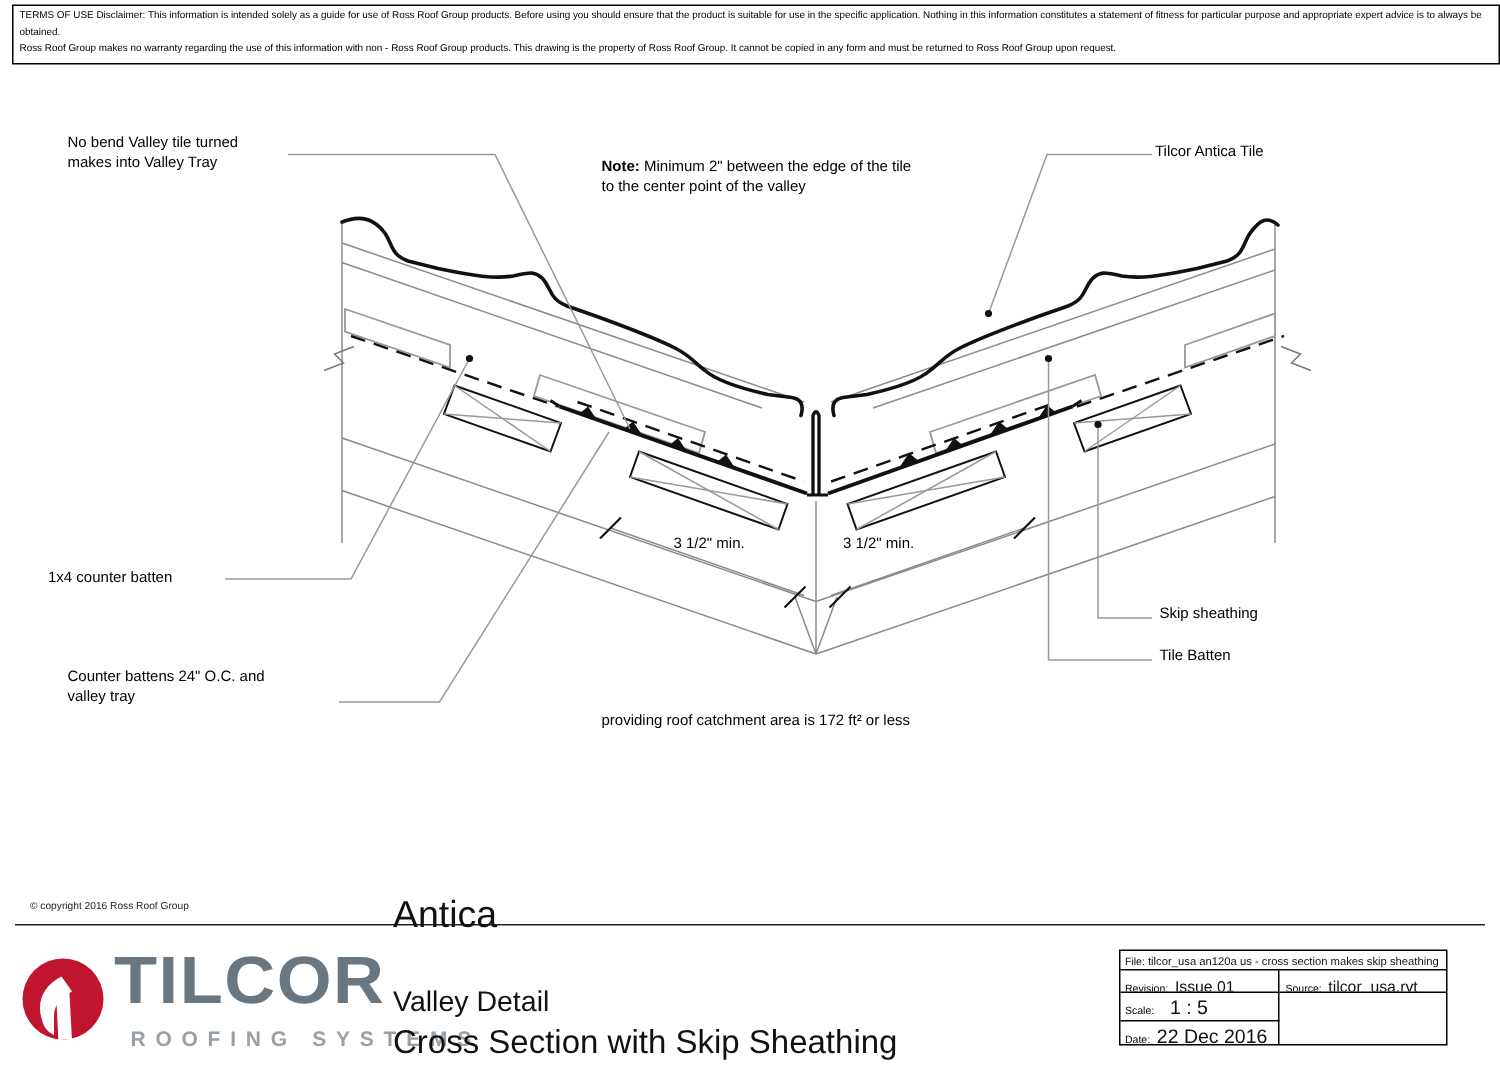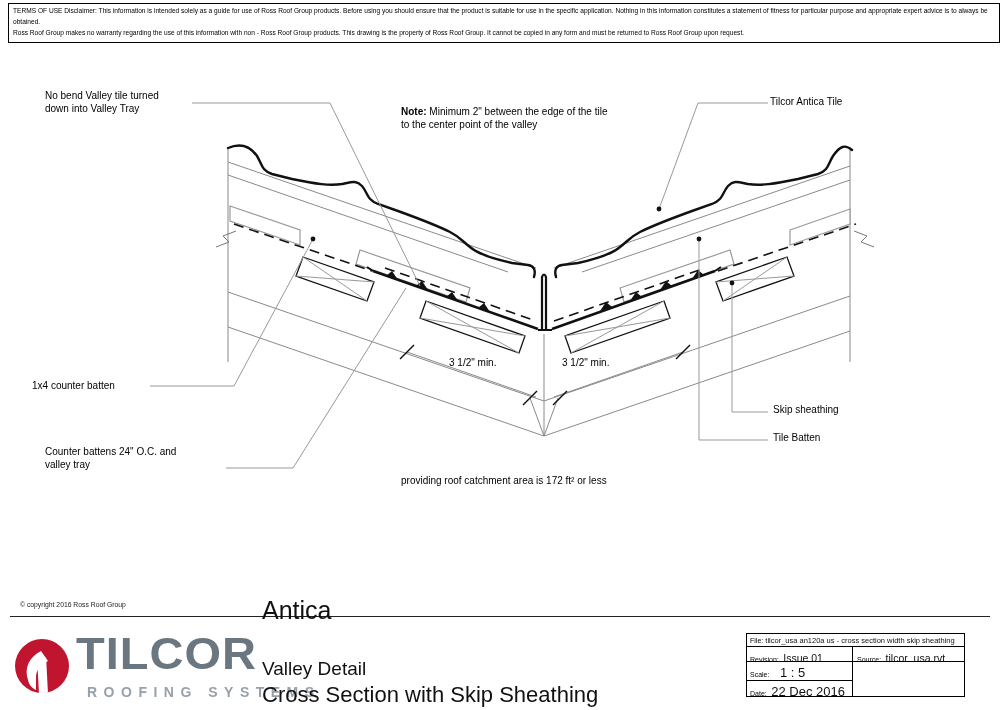--- a/index.html
+++ b/index.html
@@ -161,21 +161,21 @@
   </g>
 </svg>
 
 <div id="disclaimer" class="abs">
   <div>TERMS OF USE Disclaimer: This information is intended solely as a guide for use of Ross Roof Group products. Before using you should ensure that the product is suitable for use in the specific application. Nothing in this information constitutes a statement of fitness for particular purpose and appropriate expert advice is to always be obtained.</div>
   <div>Ross Roof Group makes no warranty regarding the use of this information with non - Ross Roof Group products. This drawing is the property of Ross Roof Group. It cannot be copied in any form and must be returned to Ross Roof Group upon request.</div>
 </div>
 
 <div class="abs dlabel" style="left:45px;top:90px">
   <div>No bend Valley tile turned</div>
-  <div>down into Valley Tray</div>
+  <div>makes into Valley Tray</div>
 </div>
 
 <div class="abs dlabel note" style="left:401px;top:106px">
   <div><b>Note:</b><span> Minimum 2" between the edge of the tile</span></div>
   <div>to the center point of the valley</div>
 </div>
 
 <div class="abs dlabel" style="left:770px;top:96px">Tilcor Antica Tile</div>
 
 <div class="abs dlabel" style="left:32px;top:380px">1x4 counter batten</div>
@@ -207,21 +207,21 @@
 <div id="brandname" class="abs">TILCOR</div>
 <div id="tagline" class="abs">ROOFING SYSTEMS</div>
 
 <div id="prod-title" class="abs">Antica</div>
 <div id="prod-sub1" class="abs">Valley Detail</div>
 <div id="prod-sub2" class="abs">Cross Section with Skip Sheathing</div>
 
 <div id="tblock" class="abs">
   <div class="tb-cell tb-row1">
     <span class="tb-lab">File:</span>
-    <span>tilcor_usa an120a us - cross section width skip sheathing</span>
+    <span>tilcor_usa an120a us - cross section makes skip sheathing</span>
   </div>
   <div class="tb-cell tb-rev">
     <span class="tb-lab">Revision:</span>
     <span class="tb-val-sm">Issue 01</span>
   </div>
   <div class="tb-cell tb-src">
     <span class="tb-lab">Source:</span>
     <span class="tb-val-sm">tilcor_usa.rvt</span>
   </div>
   <div class="tb-cell tb-scale">

